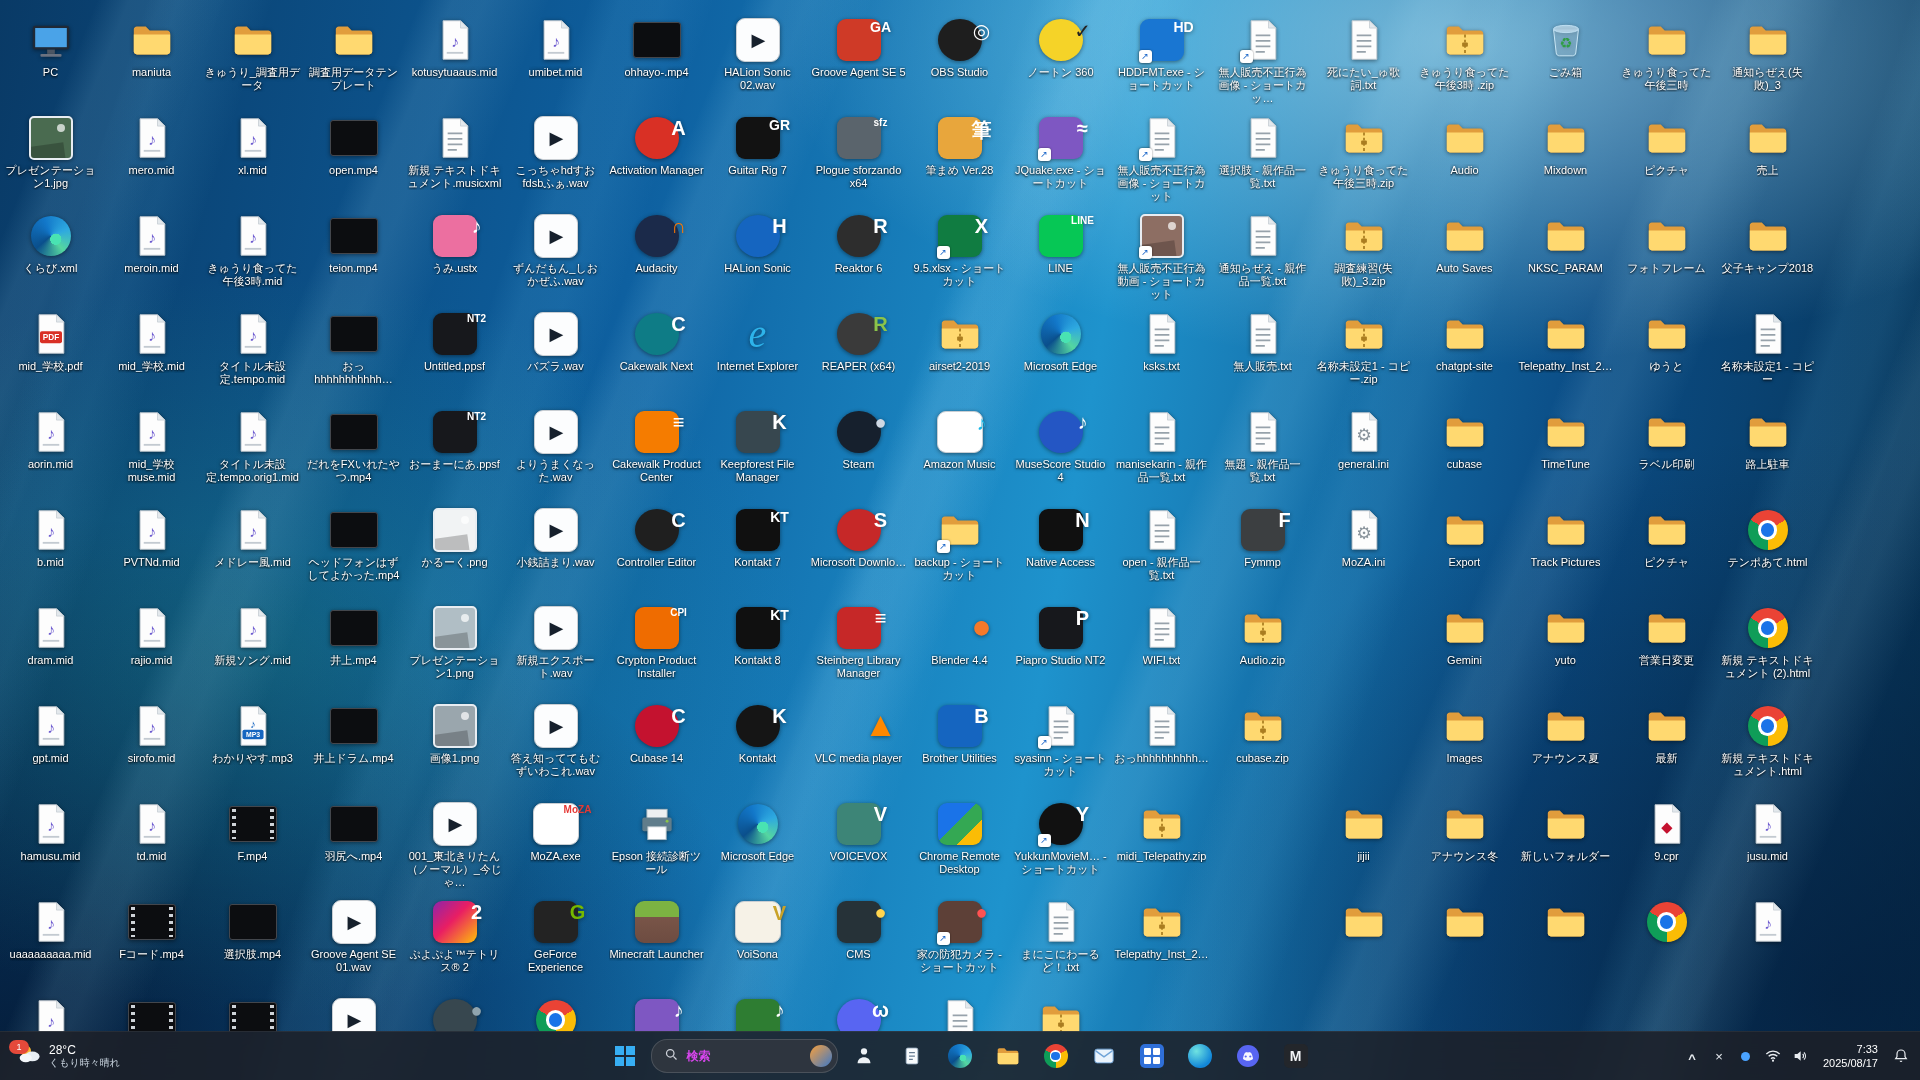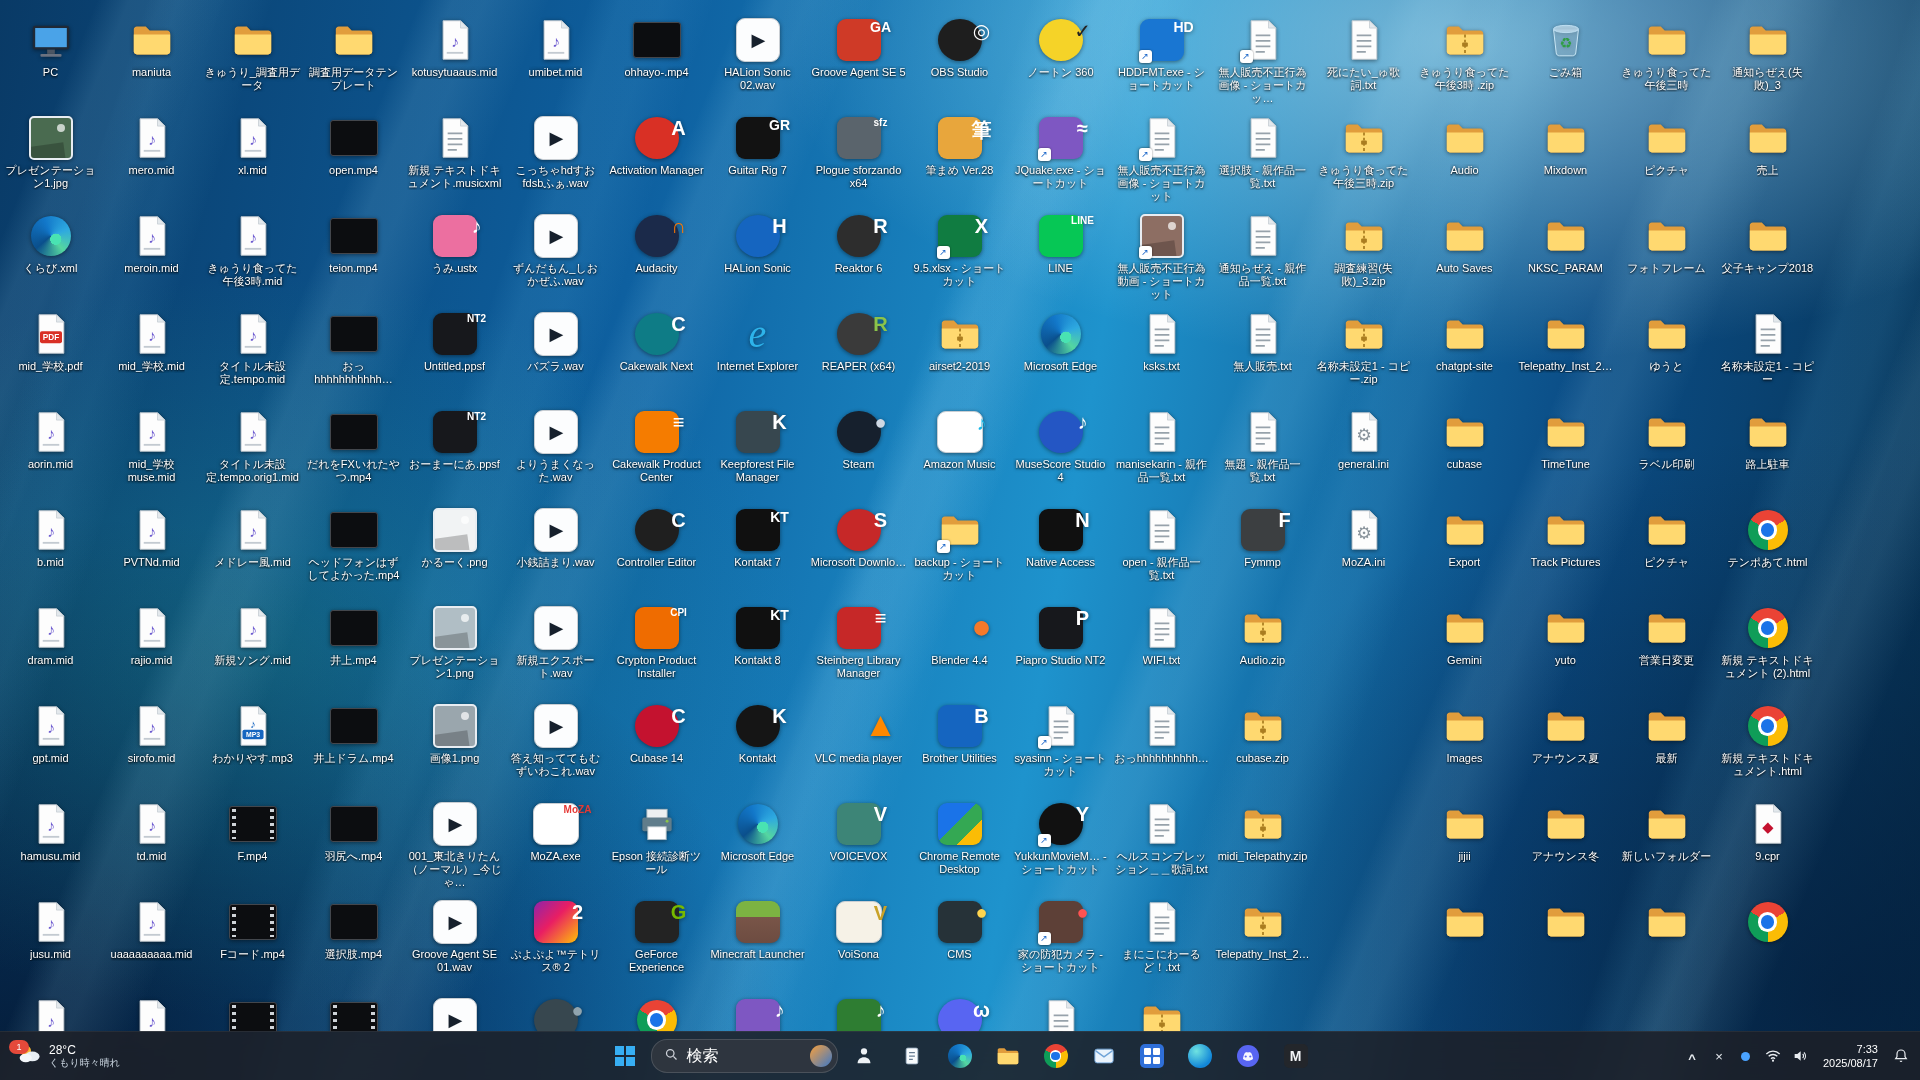--- a/index.html
+++ b/index.html
@@ -57,21 +57,21 @@
   .wtemp{font-size:12px;color:#fff;}
   .wcond{font-size:10px;color:#c9d4df;}
   .tb-center{margin:0 auto;display:flex;align-items:center;gap:4px;}
   .tb-btn{width:44px;height:44px;border-radius:6px;background:transparent;border:none;display:flex;
     align-items:center;justify-content:center;cursor:pointer;padding:0;}
   .tbicon{display:flex;align-items:center;justify-content:center;}
   .winlogo{width:20px;height:20px;display:grid;grid-template-columns:1fr 1fr;grid-template-rows:1fr 1fr;gap:2px;}
   .winlogo i{background:#37aef3;}
   .searchbox{height:32px;min-width:168px;border-radius:16px;background:rgba(48,54,64,.92);
     border:1px solid rgba(255,255,255,.14);display:flex;align-items:center;gap:8px;padding:0 5px 0 12px;cursor:text;}
-  .stext{font-size:16px;color:#ffffff;}
+  .stext{font-size:12px;color:#d946ef;font-weight:bold;}
   .sday{width:22px;height:22px;border-radius:50%;margin-left:auto;background:linear-gradient(135deg,#f9a03c,#3c78c8);}
   .chromeball.tb,.edgeball.tb{width:24px;height:24px;}
   .gridapp{width:24px;height:24px;border-radius:5px;background:#2f6fd8;display:grid;
     grid-template-columns:1fr 1fr;grid-template-rows:1fr 1fr;gap:2px;padding:4px;box-sizing:border-box;}
   .gridapp i{background:#fff;border-radius:1px;}
   .tealball{width:24px;height:24px;border-radius:50%;background:radial-gradient(circle at 35% 30%,#6fe3e1,#1287d8 70%);}
   .mapp{width:24px;height:24px;border-radius:5px;background:#23262b;color:#f2f4f6;display:flex;
     align-items:center;justify-content:center;font-weight:700;font-size:14px;}
   .tb-right{position:absolute;right:2px;top:0;bottom:0;display:flex;align-items:center;gap:2px;padding-right:4px;}
   .tray-icons{display:flex;align-items:center;gap:1px;}
@@ -1445,30 +1445,20 @@
         <div class="ilabel">Chrome Remote Desktop</div>
       </div>
       <div class="cell">
         <div class="tile">
           <div class="apptile circ" style="background:#111111">
             <span style="color:#fff;font-size:20px">Y</span>
           </div>
           <span class="sc">↗</span>
         </div>
         <div class="ilabel">YukkunMovieM… - ショートカット</div>
-      </div>
-      <div class="cell">
-        <div class="tile">
-          <svg viewBox="0 0 48 48" width="44" height="44">
-            <path d="M11 3h19l8 8v34H11z" fill="#fdfdfd" stroke="#c3cad1"></path>
-            <path d="M30 3l8 8h-8z" fill="#e3e8ec" stroke="#c3cad1" stroke-width="0.8"></path>
-            <path d="M16 19h16M16 25h16M16 31h16M16 37h10" stroke="#97a2ab" stroke-width="2" fill="none"></path>
-          </svg>
-        </div>
-        <div class="ilabel">ヘルスコンプレッション＿＿歌詞.txt</div>
       </div>
       <div class="cell">
         <div class="tile">
           <svg viewBox="0 0 48 48" width="46" height="46">
             <path d="M5 13c0-1.8 1.4-3.2 3.2-3.2h9.3l4.1 4.3h18.2c1.8 0 3.2 1.4 3.2 3.2V35.8c0 1.8-1.4 3.2-3.2 3.2H8.2C6.4 39 5 37.6 5 35.8z" fill="#e19d3c"></path>
             <path d="M5 18.3h38V35.8c0 1.8-1.4 3.2-3.2 3.2H8.2C6.4 39 5 37.6 5 35.8z" fill="#ffd970"></path>
             <path d="M24 18.3V39" stroke="#aa7d20" stroke-width="1.8" stroke-dasharray="3 2.4" fill="none"></path>
             <rect x="21" y="26.5" width="6" height="4.5" rx="1" fill="#aa7d20"></rect>
           </svg>
         </div>

